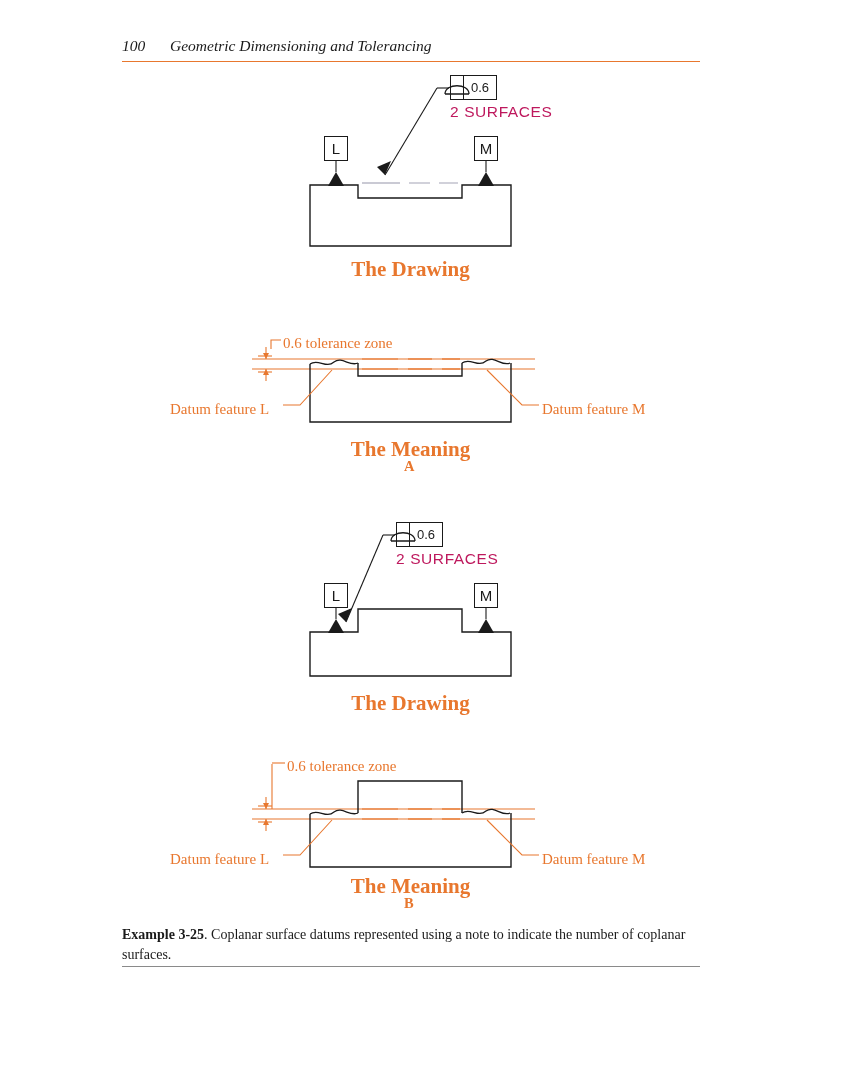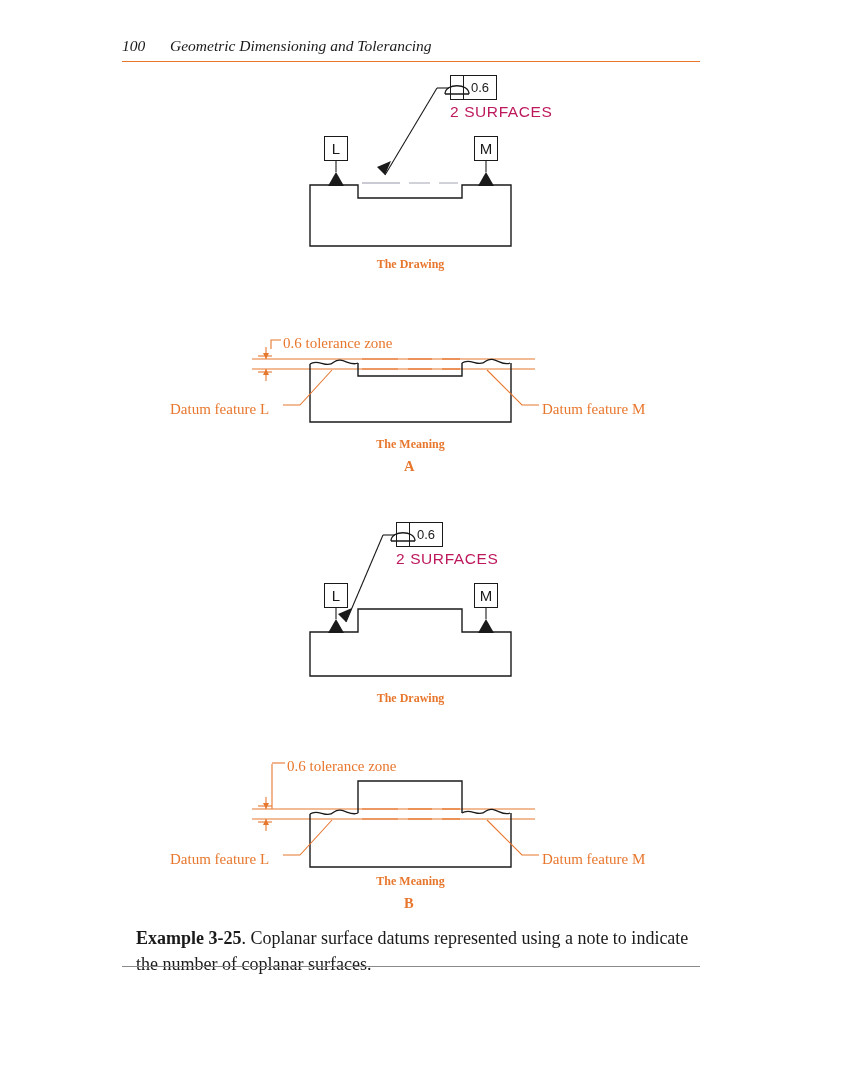--- a/index.html
+++ b/index.html
@@ -36,23 +36,22 @@
     left: 122px; top: 52px;
     width: 578px; height: 1px;
     background: #e8772e;
   }
 
   
   .caption {
     position: absolute;
     left: 122px; top: 916px;
     width: 578px;
-    font-size: 18px;
+    font-size: 14px;
     line-height: 1.45;
-    margin-left: 14px;
   }
   .caption b { font-weight: bold; }
   .footer-rule {
     position: absolute;
     left: 122px; top: 957px;
     width: 578px; height: 1px;
     background: #8a8a8a;
   }
 
   
@@ -62,21 +61,21 @@
     position: absolute;
     font-family: "Liberation Serif", serif;
     font-size: 15px;
     color: #e8772e;
     white-space: nowrap;
   }
   .capt {
     position: absolute;
     font-family: "Liberation Serif", serif;
     font-weight: bold;
-    font-size: 12px;
+    font-size: 21px;
     color: #e8772e;
     white-space: nowrap;
     text-align: center;
   }
   .sublabel {
     position: absolute;
     font-family: "Liberation Serif", serif;
     font-weight: bold;
     font-size: 14.5px;
     color: #e8772e;

